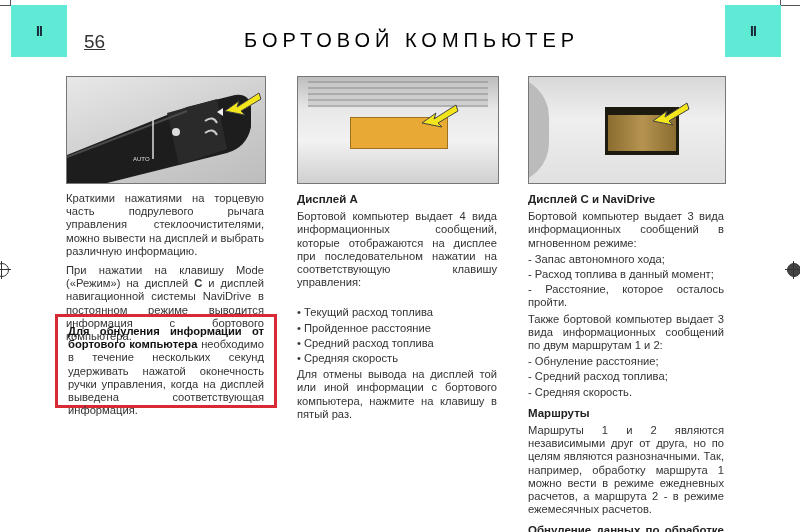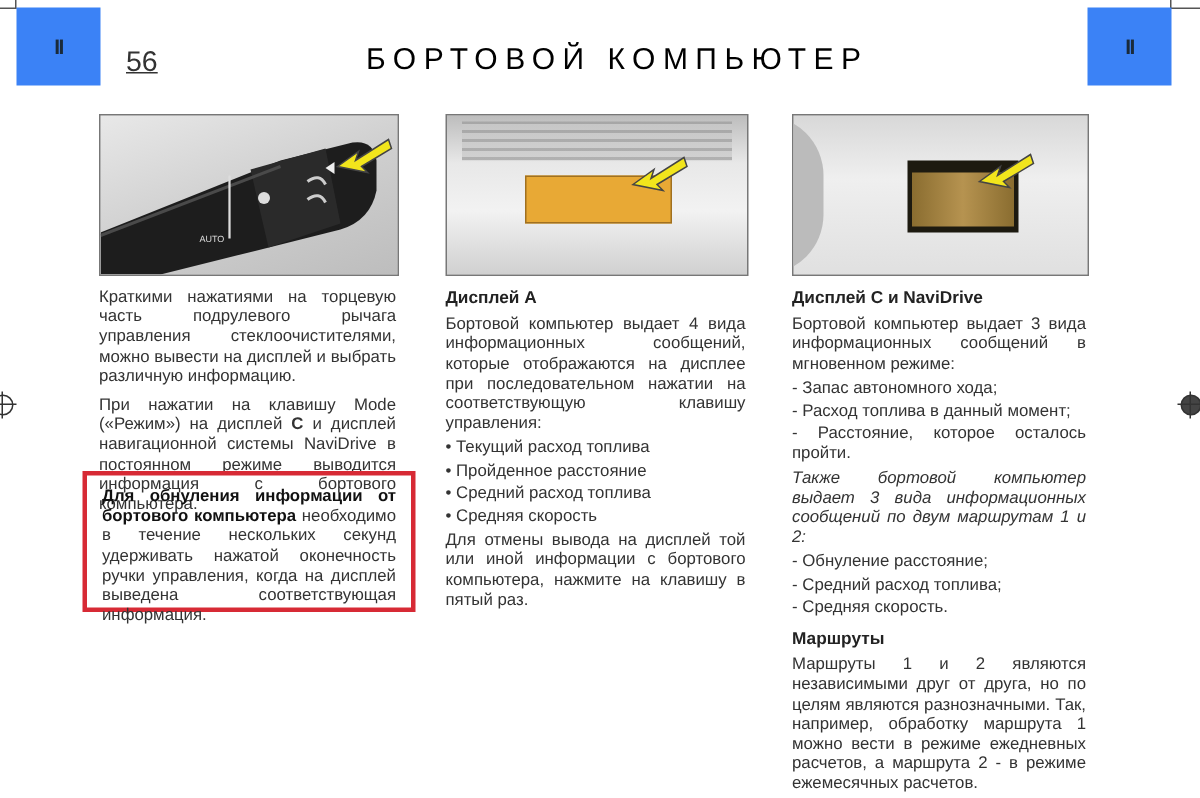--- a/index.html
+++ b/index.html
@@ -1,19 +1,19 @@
 <!DOCTYPE html>
 <html><head>
 <meta charset="utf-8">
 <style>
   html, body { margin:0; padding:0; }
   body { width:800px; height:532px; background:#ffffff; position:relative; overflow:hidden;
          font-family:"Liberation Sans", sans-serif; color:#2a2a2a; }
   .crop { position:absolute; border-color:#555; border-style:solid; border-width:0; }
-  .tab { position:absolute; top:5px; width:56px; height:52px; background:#3b82f6; }
+  .tab { position:absolute; top:5px; width:56px; height:52px; background:#5eead4; }
   .tab .glyph { position:absolute; left:50%; top:50%; transform:translate(-50%,-50%);
                 font-weight:bold; font-size:14px; color:#1a2a3a; letter-spacing:-1px; }
   .pagenum { position:absolute; left:84px; top:31px; font-size:19px; text-decoration:underline; color:#333; }
   .title { position:absolute; left:244px; top:29px; font-size:20px; letter-spacing:5px; color:#000000; }
   .photo { position:absolute; border:1px solid #777; overflow:hidden; }
   .col { position:absolute; font-size:11.2px; line-height:13.2px; color:#333; text-align:justify; }
   .col p { margin:0 0 6px 0; }
   .col h3 { margin:0 0 4px 0; font-size:11.5px; font-weight:bold; color:#222; }
   .col ul { margin:0 0 3px 0; padding:0; list-style:none; }
   .col li { margin:0 0 2px 0; }
@@ -86,39 +86,39 @@
   <p>Краткими нажатиями на торцевую часть подрулевого рычага управления стеклоочистителями, можно вывести на дисплей и выбрать различную информацию.</p>
   <p><span>При нажатии на клавишу Mode («Режим») на дисплей </span><b>C</b><span> и дисплей навигационной системы NaviDrive в постоянном режиме выводится информация с бортового компьютера.</span></p>
 </div>
 
 <div class="notebox">
   <b>Для обнуления информации от бортового компьютера</b><span> необходимо в течение нескольких секунд удерживать нажатой оконечность ручки управления, когда на дисплей выведена соответствующая информация.</span>
 </div>
 
 <div class="col" style="left:297px;top:193px;width:200px;">
   <h3>Дисплей А</h3>
-  <p style="margin-bottom:3px;">Бортовой компьютер выдает 4 вида информационных сообщений, которые отображаются на дисплее при последовательном нажатии на соответствующую клавишу управления:</p>
+  <p style="margin-bottom:17px;">Бортовой компьютер выдает 4 вида информационных сообщений, которые отображаются на дисплее при последовательном нажатии на соответствующую клавишу управления:</p>
   <ul class="bullets">
     <li>Текущий расход топлива</li>
     <li>Пройденное расстояние</li>
     <li>Средний расход топлива</li>
     <li>Средняя скорость</li>
   </ul>
   <p>Для отмены вывода на дисплей той или иной информации с бортового компьютера, нажмите на клавишу в пятый раз.</p>
 </div>
 
 <div class="col" style="left:528px;top:193px;width:196px;">
   <h3>Дисплей С и NaviDrive</h3>
   <p style="margin-bottom:3px;">Бортовой компьютер выдает 3 вида информационных сообщений в мгновенном режиме:</p>
   <ul class="dashes">
     <li>Запас автономного хода;</li>
     <li>Расход топлива в данный момент;</li>
     <li>Расстояние, которое осталось пройти.</li>
   </ul>
-  <p style="margin-bottom:3px;font-style:italic;">Также бортовой компьютер выдает 3 вида информационных сообщений по двум маршрутам 1 и 2:</p>
+  <p style="margin-bottom:3px;">Также бортовой компьютер выдает 3 вида информационных сообщений по двум маршрутам 1 и 2:</p>
   <ul class="dashes" style="margin-bottom:8px;">
     <li>Обнуление расстояние;</li>
     <li>Средний расход топлива;</li>
     <li>Средняя скорость.</li>
   </ul>
   <h3>Маршруты</h3>
   <p style="margin-bottom:8px;">Маршруты 1 и 2 являются независимыми друг от друга, но по целям являются разнозначными. Так, например, обработку маршрута 1 можно вести в режиме ежедневных расчетов, а маршрута 2 - в режиме ежемесячных расчетов.</p>
   <h3>Обнуление данных по обработке маршрута</h3>
 
 </div>

